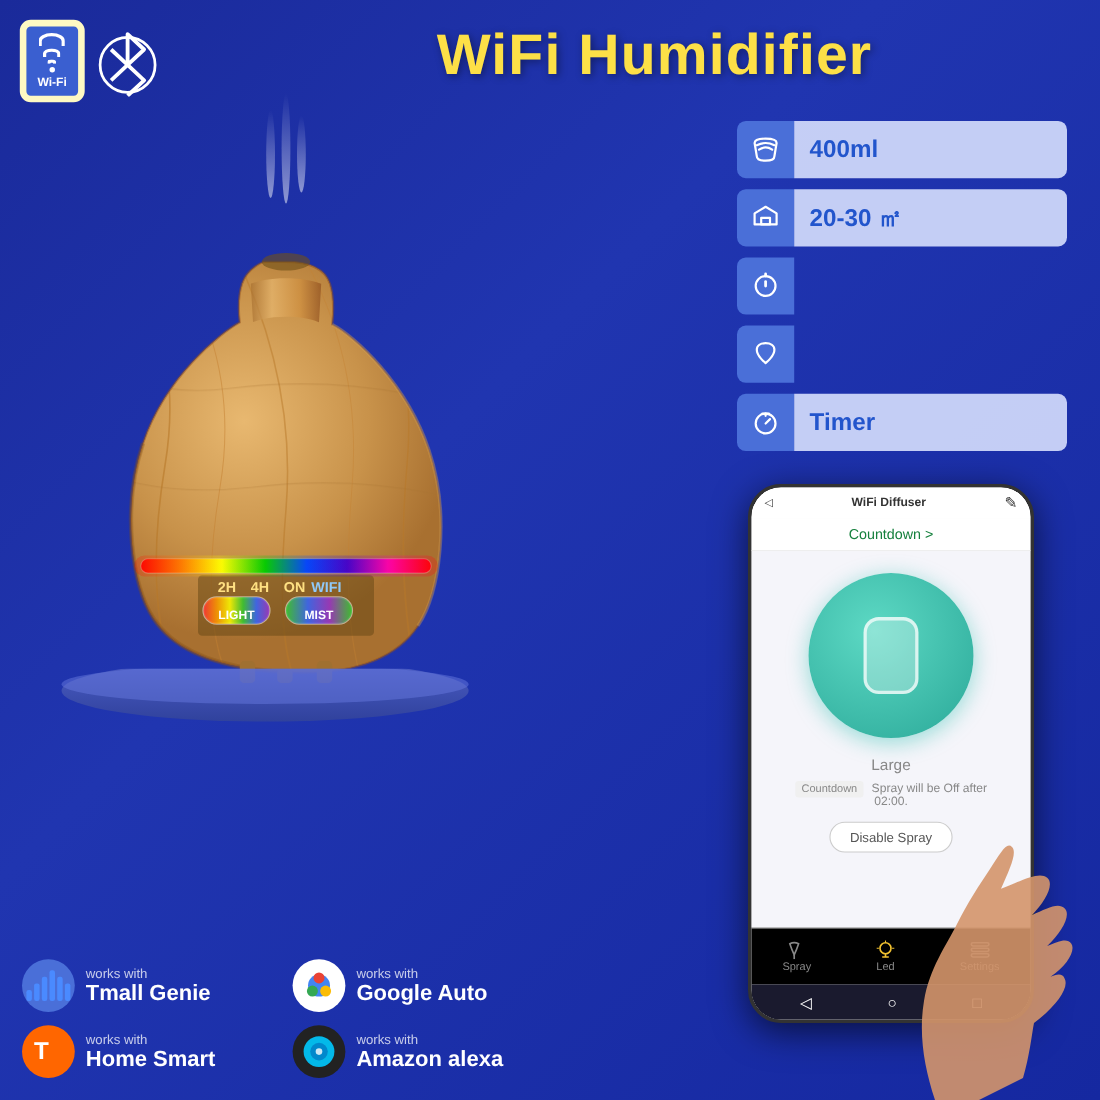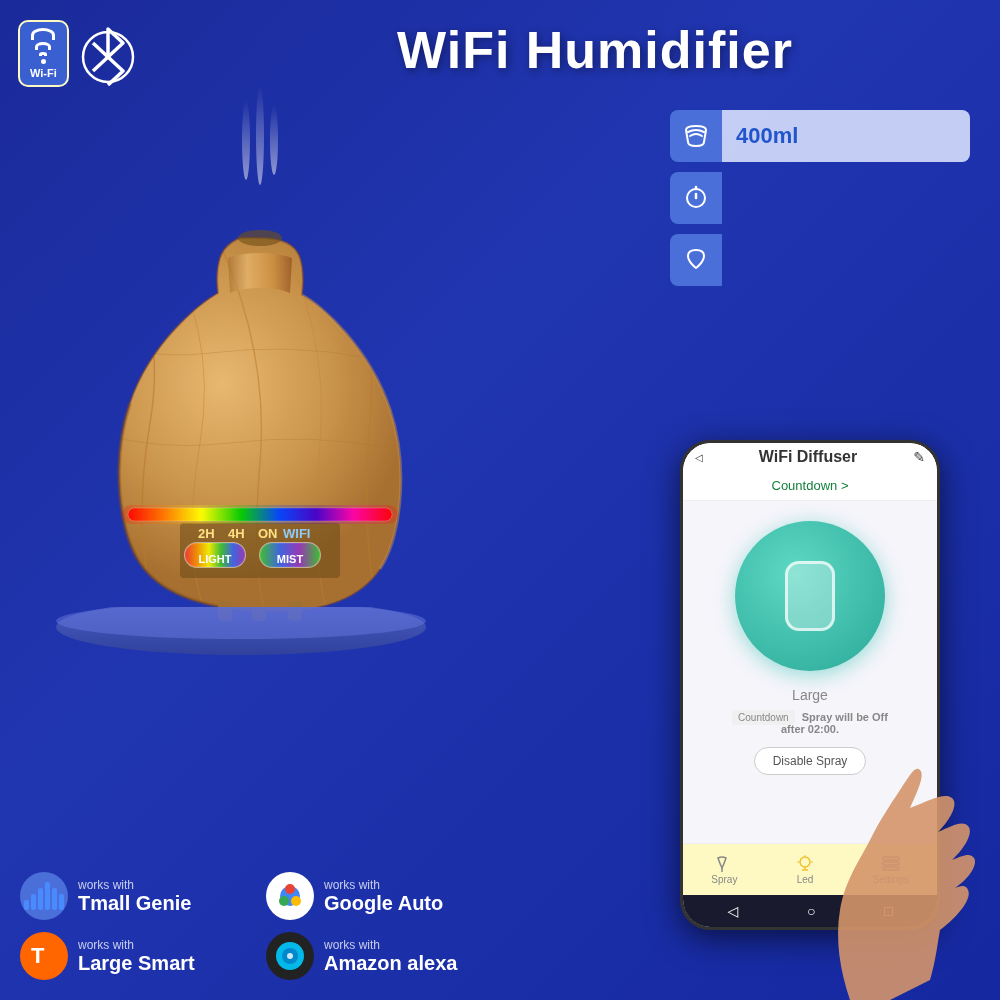--- a/index.html
+++ b/index.html
@@ -23,21 +23,21 @@
       position: absolute;
       top: 18px;
       left: 18px;
       display: flex;
       align-items: center;
       gap: 10px;
     }
 
     .wifi-box {
       background: #3a5fd0;
-      border: 2px solid #fef9c3;
+      border: 6px solid #fef9c3;
       border-radius: 10px;
       padding: 6px 10px;
       display: flex;
       flex-direction: column;
       align-items: center;
     }
 
     .wifi-symbol {
       display: flex;
       flex-direction: column;
@@ -73,21 +73,21 @@
 
     .bt-svg { width: 55px; height: 65px; }
 
     
     .main-title {
       position: absolute;
       top: 20px;
       left: 220px;
       right: 30px;
       text-align: center;
-      color: #ffffff;
+      color: #fde047;
       font-size: 52px;
       font-weight: 900;
       letter-spacing: 1px;
       text-shadow: 2px 2px 8px rgba(0,0,0,0.4);
     }
 
     
     .features {
       position: absolute;
       top: 110px;
@@ -366,21 +366,21 @@
       border: 1px solid #ccc;
       border-radius: 20px;
       padding: 6px 18px;
       background: white;
       font-size: 12px;
       color: #555;
     }
 
     .phone-bottom-nav {
       height: 52px;
-      background: #fef9c3;
+      background: #000000;
       border-top: 1px solid #eee;
       display: flex;
       align-items: center;
       justify-content: space-around;
     }
 
     .bottom-nav-item {
       display: flex;
       flex-direction: column;
       align-items: center;
@@ -449,39 +449,63 @@
           <path d="M4 8 Q4 4 14 4 Q24 4 24 8 L22 20 Q22 24 14 24 Q6 24 6 20 Z" stroke="white" stroke-width="2" fill="none"></path>
           <path d="M8 14 Q14 10 20 14" stroke="white" stroke-width="2" fill="none"></path>
           <path d="M6 10 Q14 6 22 10" stroke="white" stroke-width="2" fill="none"></path>
         </svg>
     </div>
     <div class="feature-label-box">
       <span class="feature-label">400ml</span>
     </div>
   </div>
 
+  <div class="feature-item">
+    <div class="feature-icon-box">
+      <svg viewBox="0 0 28 28">
+          <path d="M4 20 L4 10 L14 4 L24 10 L24 20 Z" stroke="white" stroke-width="2" fill="none"></path>
+          <rect x="10" y="14" width="8" height="6" stroke="white" stroke-width="2" fill="none"></rect>
+        </svg>
+    </div>
+    <div class="feature-label-box">
+      <span class="feature-label">20-30 ㎡</span>
+    </div>
+  </div>
 
   <div class="feature-item">
     <div class="feature-icon-box">
       <svg viewBox="0 0 28 28">
           <circle cx="14" cy="14" r="9" stroke="white" stroke-width="2" fill="none"></circle>
           <path d="M14 5 L14 3" stroke="white" stroke-width="2.5"></path>
           <path d="M14 10 L14 14" stroke="white" stroke-width="2.5"></path>
         </svg>
     </div>
   </div>
 
   <div class="feature-item">
     <div class="feature-icon-box">
       <svg viewBox="0 0 28 28">
           <path d="M14 22 C14 22 6 16 6 10 C6 6 9.5 4 14 4 C18.5 4 22 6 22 10 C22 16 14 22 14 22Z" stroke="white" stroke-width="2" fill="none"></path>
         </svg>
     </div>
   </div>
 
+  <div class="feature-item">
+    <div class="feature-icon-box">
+      <svg viewBox="0 0 28 28">
+          <circle cx="14" cy="15" r="9" stroke="white" stroke-width="2" fill="none"></circle>
+          <path d="M14 8 L14 6" stroke="white" stroke-width="2"></path>
+          <path d="M11 6 L17 6" stroke="white" stroke-width="2"></path>
+          <path d="M14 15 L18 11" stroke="white" stroke-width="2"></path>
+        </svg>
+    </div>
+    <div class="feature-label-box">
+      <span class="feature-label">Timer</span>
+    </div>
+  </div>
 </div>
 
 <div class="humidifier-area">
 
   <div class="steam">
     <div class="steam-wisp"></div>
     <div class="steam-wisp"></div>
     <div class="steam-wisp"></div>
   </div>
 
@@ -635,21 +659,21 @@
   </div>
 
   <div class="partner-item">
     <div class="partner-logo tuya-logo">
       <svg width="34" height="34" viewBox="0 0 34 34">
         <text x="4" y="24" font-size="22" font-weight="900" fill="white">T</text>
       </svg>
     </div>
     <div class="partner-text">
       <span class="partner-works-with">works with</span>
-      <span class="partner-name">Large Smart</span>
+      <span class="partner-name">Home Smart</span>
     </div>
   </div>
 
   <div class="partner-item">
     <div class="partner-logo amazon-logo">
       <svg width="34" height="34" viewBox="0 0 34 34">
         <circle cx="17" cy="17" r="14" fill="#00caff" opacity="0.9"></circle>
         <circle cx="17" cy="17" r="8" fill="#0088cc"></circle>
         <circle cx="17" cy="17" r="3" fill="white" opacity="0.8"></circle>
       </svg>
@@ -662,38 +686,38 @@
 </div>
 
 <div class="phone-container">
   <div class="phone-frame">
     <div class="phone-screen">
 
       <div class="phone-status-bar">
         <div style="font-size:10px;color:#333;display:flex;gap:4px;align-items:center;">
           <span>◁</span>
         </div>
-        <div style="flex:1;text-align:center;font-size:16px;font-weight:600;color:#333;">WiFi Diffuser</div>
+        <div style="flex:1;text-align:center;font-size:11px;font-weight:600;color:#333;">WiFi Diffuser</div>
         <div style="font-size:14px;color:#333;">✎</div>
       </div>
 
       <div class="phone-countdown">
         <span class="countdown-text">Countdown &gt;</span>
       </div>
 
       <div class="phone-main">
         <div class="dial-circle">
           <div class="dial-icon"></div>
         </div>
 
         <div class="phone-size-label">Large</div>
 
         <div class="phone-spray-status">
           <span style="background:#f0f0f0;padding:2px 6px;border-radius:3px;font-size:10px;margin-right:4px;color:#888;">Countdown</span>
-          <span style="font-size:11px;color:#888;font-weight:bold;">Spray will be Off after 02:00.</span>
+          <span style="font-size:11px;color:#888;">Spray will be Off after 02:00.</span>
         </div>
 
         <button class="phone-disable-btn">Disable Spray</button>
       </div>
 
       <div class="phone-bottom-nav">
         <div class="bottom-nav-item">
           <div class="bottom-nav-icon">
             <svg width="20" height="18" viewBox="0 0 20 18">
                 <path d="M4 4 Q8 2 12 4 Q10 10 8 14 Q6 10 4 4Z" fill="none" stroke="#888" stroke-width="1.5"></path>

